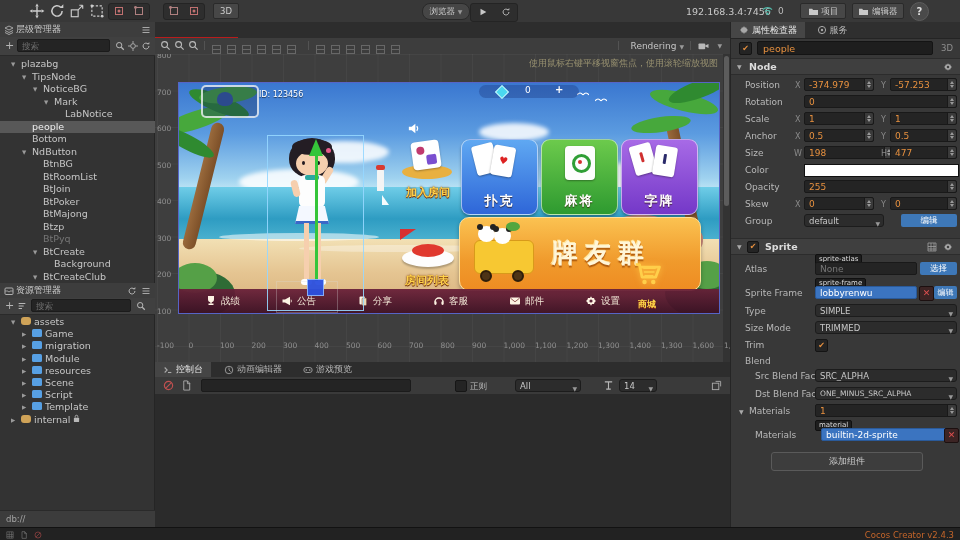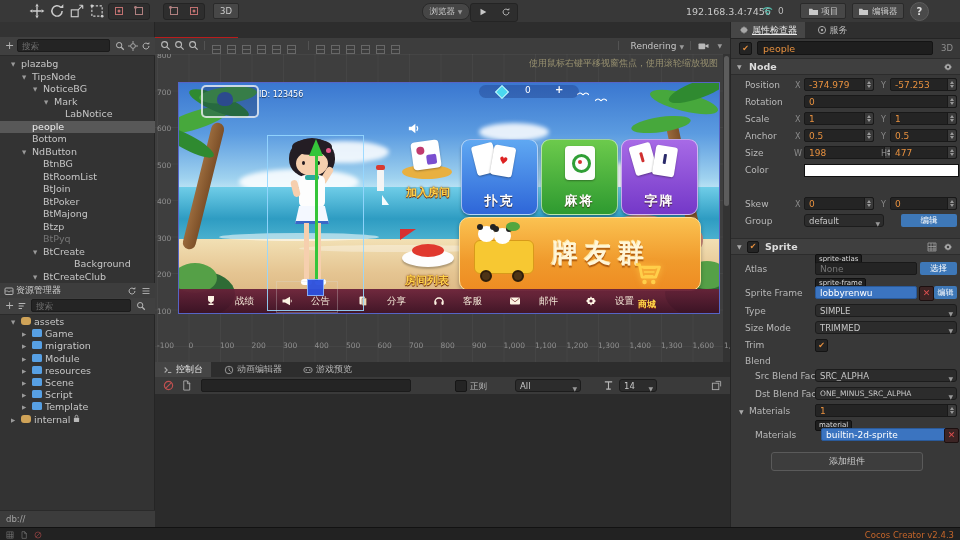--- a/index.html
+++ b/index.html
@@ -107,21 +107,21 @@
     background:linear-gradient(180deg,#fbc251,#f09a2c 60%,#ee8c22);box-shadow:0 2px 4px rgba(0,0,0,.3)}
   #banner .txt{position:absolute;left:92px;top:18px;font-size:26px;font-weight:bold;letter-spacing:7px;color:#fff6d8;text-shadow:0 2px 1px #b05c0e,-1px -1px 0 #ffe9a8}
   #banner .cartbody{position:absolute;left:14px;top:22px;width:58px;height:32px;background:#f7c832;border-radius:6px;border:1px solid #d89a1a}
   #banner .wheel{position:absolute;top:52px;width:12px;height:12px;background:#4e3416;border-radius:50%;border:2px solid #2e1d0a;box-sizing:border-box}
   #banner .panda{position:absolute;top:8px;width:17px;height:16px;background:#fff;border-radius:50%}
   #banner .panda:before,#banner .panda:after{content:"";position:absolute;top:-2px;width:6px;height:6px;background:#222;border-radius:50%}
   #banner .panda:before{left:-1px}#banner .panda:after{right:-1px}
   #banner .leaf{position:absolute;left:46px;top:4px;width:14px;height:9px;background:#53a63f;border-radius:50%}
 
   #gmenu{position:absolute;left:0;top:206px;width:540px;height:24px;background:linear-gradient(180deg,rgba(104,30,56,.93),rgba(60,16,36,.96))}
-  .gm-item{position:absolute;top:4px;height:16px;display:flex;align-items:center;gap:18px}
+  .gm-item{position:absolute;top:4px;height:16px;display:flex;align-items:center;gap:4px}
   .gm-item .lb{color:#f3e9d8;font-size:9.5px}
   #shop{position:absolute;left:444px;top:174px;width:48px;height:54px;text-align:center}
   #shop .ic{display:inline-block;width:30px;height:30px;filter:drop-shadow(0 0 3px rgba(255,200,70,.8))}
   #shop .lb{position:absolute;left:0;bottom:0;width:100%;color:#ffd84a;font-size:9px;font-weight:bold;text-shadow:0 1px 0 #8a2a10}
 
   
   #charbox{position:absolute;left:88px;top:52px;width:95px;height:174px;border:1px solid rgba(150,215,255,.9)}
   #char{position:absolute;left:92px;top:55px;width:88px;height:168px}
   #char .hair{position:absolute;left:18px;top:0;width:46px;height:40px;background:#241d24;border-radius:50% 50% 46% 46%}
   #char .face{position:absolute;left:25px;top:13px;width:32px;height:25px;background:#f6cfae;border-radius:50%}
@@ -268,20 +268,33 @@
   <div class="graybtn" style="left:800px;width:46px"><span class="i10" style="width:11px;height:9px"><svg viewBox="0 0 12 10">
           <path d="M1 2h3.5l1 1.2H11v5.6H1z" fill="#c8c8c8"></path>
         </svg></span> <span>项目</span></div>
   <div class="graybtn" style="left:852px;width:52px"><span class="i10" style="width:11px;height:9px"><svg viewBox="0 0 12 10">
           <path d="M1 2h3.5l1 1.2H11v5.6H1z" fill="#c8c8c8"></path>
         </svg></span> <span>编辑器</span></div>
   <div id="help-circle">?</div>
 </div>
 
 <div id="left">
+  <div class="phead" style="top:0">
+    <span class="abs" style="left:4px;top:3px;width:10px;height:10px">
+        <svg viewBox="0 0 10 10">
+          <path d="M5 1 9 3 5 5 1 3zM1 5.5 5 7.5 9 5.5M1 7.5 5 9.5 9 7.5" fill="none" stroke="#b0b0b0" stroke-width=".9"></path>
+        </svg>
+      </span>
+    <span class="ttl">层级管理器</span>
+    <span class="abs" style="right:4px;top:3px;width:10px;height:10px">
+        <svg viewBox="0 0 10 10">
+          <path d="M1.5 2.5h7M1.5 5h7M1.5 7.5h7" stroke="#a8a8a8" stroke-width="1.1"></path>
+        </svg>
+      </span>
+  </div>
   <div class="ptool" style="top:15px;height:18px">
     <span class="plus" style="left:5px;top:2px">+</span>
     <input class="srch" style="left: 17px; top: 2px; width: 93px;" placeholder="搜索">
     <span class="abs" style="left:115px;top:4px;width:10px;height:10px">
         <svg viewBox="0 0 12 12">
           <circle cx="5" cy="5" r="3.2" fill="none" stroke="#b8b8b8" stroke-width="1.2"></circle>
           <path d="M7.5 7.5 10.5 10.5" stroke="#b8b8b8" stroke-width="1.4"></path>
         </svg>
       </span>
     <span class="abs" style="left:128px;top:4px;width:10px;height:10px">
@@ -307,21 +320,21 @@
       <div class="trow" style="padding-left: 22px;"><span class="arr"></span><span>Bottom</span></div>
       <div class="trow" style="padding-left: 22px;"><span class="arr">▼</span><span>NdButton</span></div>
       <div class="trow" style="padding-left: 33px;"><span class="arr"></span><span>BtnBG</span></div>
       <div class="trow" style="padding-left: 33px;"><span class="arr"></span><span>BtRoomList</span></div>
       <div class="trow" style="padding-left: 33px;"><span class="arr"></span><span>BtJoin</span></div>
       <div class="trow" style="padding-left: 33px;"><span class="arr"></span><span>BtPoker</span></div>
       <div class="trow" style="padding-left: 33px;"><span class="arr"></span><span>BtMajong</span></div>
       <div class="trow" style="padding-left: 33px;"><span class="arr"></span><span>Btzp</span></div>
       <div class="trow dim" style="padding-left: 33px;"><span class="arr"></span><span>BtPyq</span></div>
       <div class="trow" style="padding-left: 33px;"><span class="arr">▼</span><span>BtCreate</span></div>
-      <div class="trow" style="padding-left: 64px;"><span class="arr"></span><span>Background</span></div>
+      <div class="trow" style="padding-left: 44px;"><span class="arr"></span><span>Background</span></div>
       <div class="trow" style="padding-left: 33px;"><span class="arr">▼</span><span>BtCreateClub</span></div>
     </div>
 
   <div class="phead" style="top:261px">
     <span class="abs" style="left:4px;top:3px;width:10px;height:10px">
         <svg viewBox="0 0 10 10">
           <rect x="1" y="2" width="8" height="6.5" rx="1" fill="none" stroke="#b0b0b0"></rect>
           <path d="M1 5h3l.6 1h.8L6 5h3" fill="none" stroke="#b0b0b0" stroke-width=".8"></path>
         </svg>
       </span>
@@ -737,21 +750,21 @@
             <path d="M5 1.5h5.5V7" fill="none" stroke="#aaa"></path>
           </svg>
         </span>
     </div>
     <div id="con-body"></div>
   </div>
 </div>
 
 <div id="inspector">
   <div id="insp-tabs">
-      <div class="itab active" style="left: 0px; text-decoration: underline;">
+      <div class="itab active" style="left: 0px;">
         <span class="i10">
           <svg viewBox="0 0 10 10">
             <path d="M5 1 5.8 2.4h1.5l.4 1.3L8.9 5l-1.2 1.2L7.3 7.6H5.8L5 9 4.2 7.6H2.7L2.3 6.2 1.1 5l1.2-1.3L2.7 2.4h1.5z" fill="#a8a8a8"></path>
           </svg>
         </span>
         <span>属性检查器</span>
       </div>
       <div class="itab" style="left: 77.5px;">
         <span class="i10">
           <svg viewBox="0 0 10 10">
@@ -835,20 +848,27 @@
       </span>
     <span class="axis" style="left:150px">H</span>
     <span class="inp" style="left:159px;width:67px">
         <span class="v">477</span>
         <span class="stp"></span>
       </span>
   </div>
   <div class="prow" style="top:141px">
     <span class="plabel">Color</span>
     <span id="swatch"></span>
+  </div>
+  <div class="prow" style="top:158px">
+    <span class="plabel">Opacity</span>
+    <span class="inp" style="left:73px;width:153px">
+        <span class="v">255</span>
+        <span class="stp"></span>
+      </span>
   </div>
   <div class="prow" style="top:175px">
     <span class="plabel">Skew</span>
     <span class="axis" style="left:64px">X</span>
     <span class="inp" style="left:73px;width:70px">
         <span class="v">0</span>
         <span class="stp"></span>
       </span>
     <span class="axis" style="left:150px">Y</span>
     <span class="inp" style="left:159px;width:67px">

